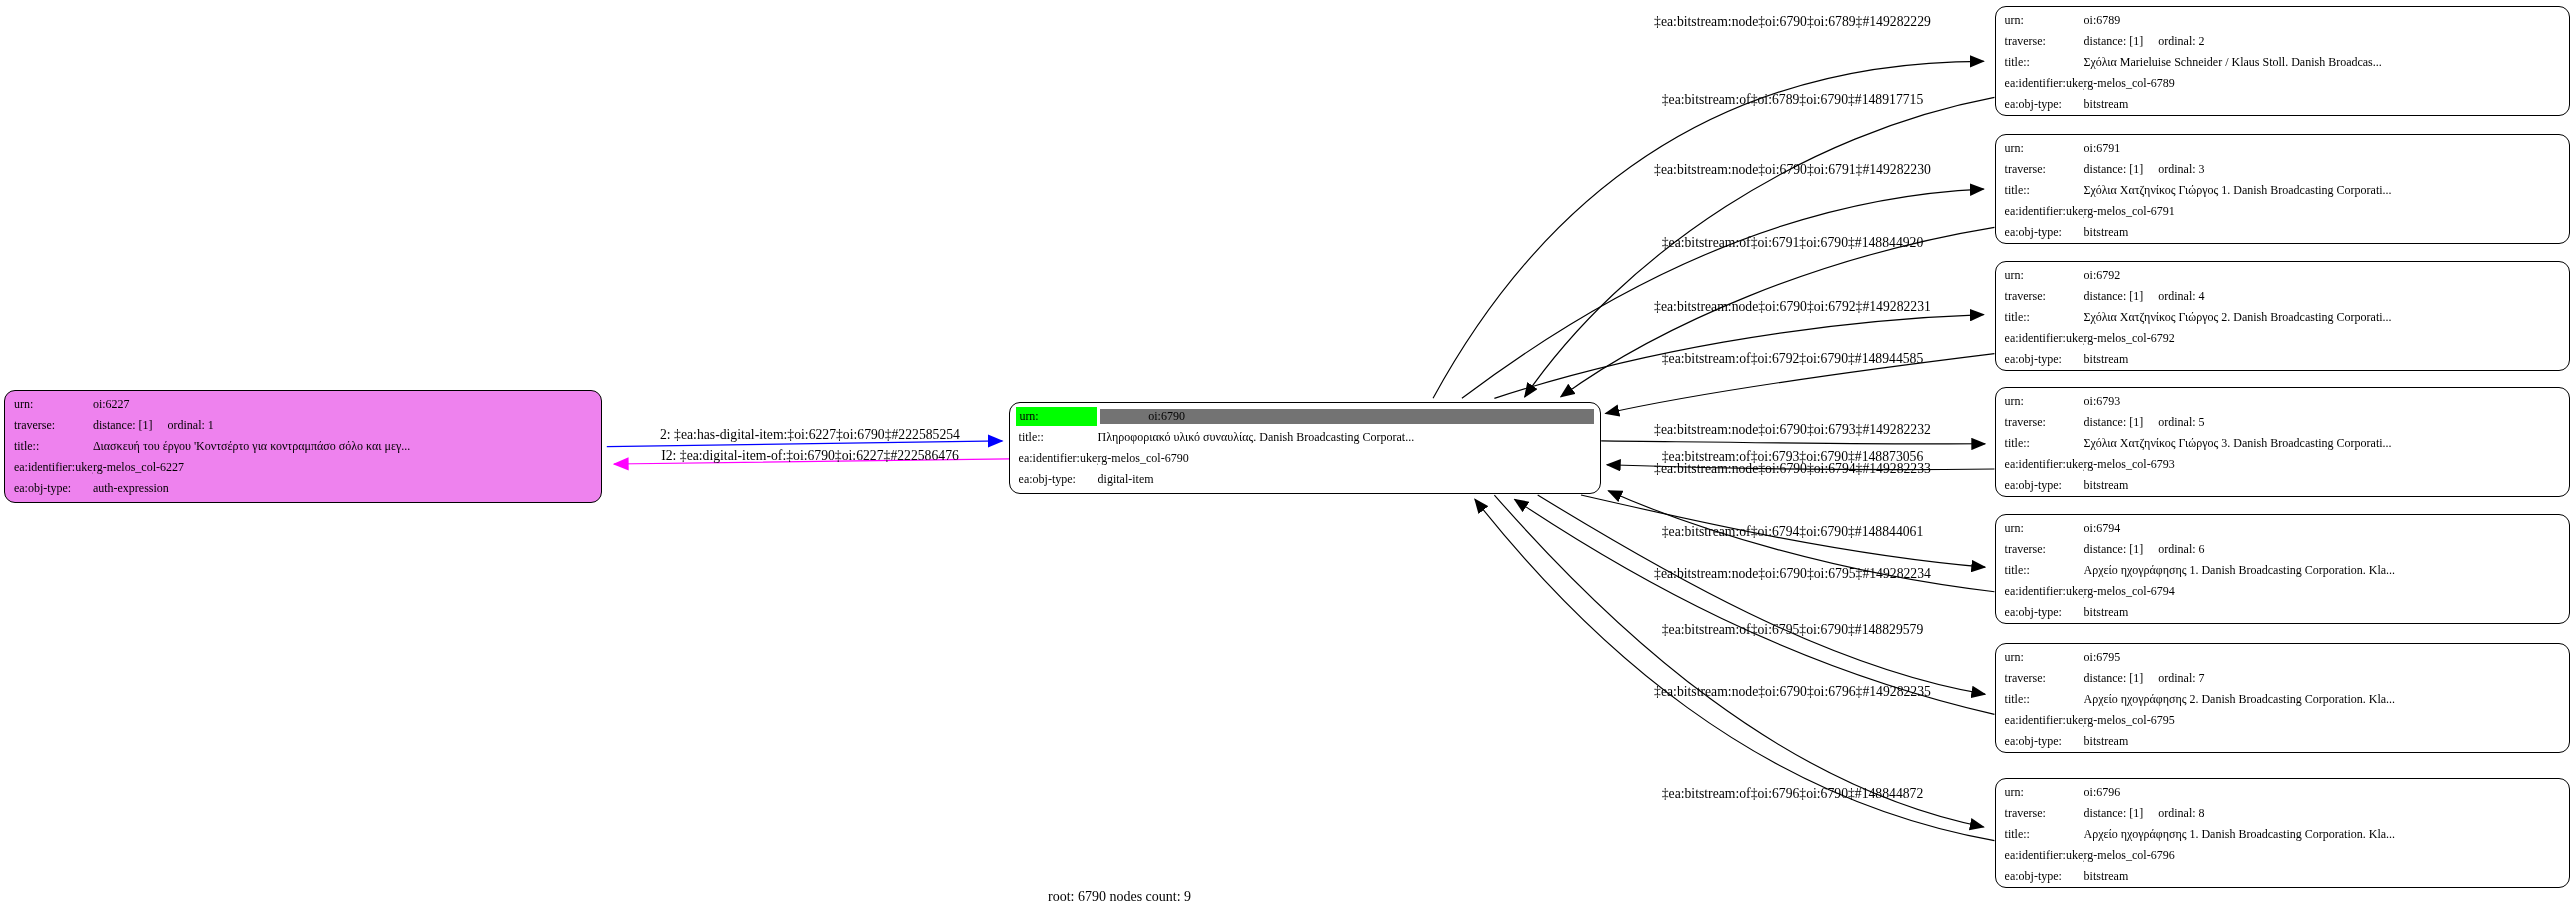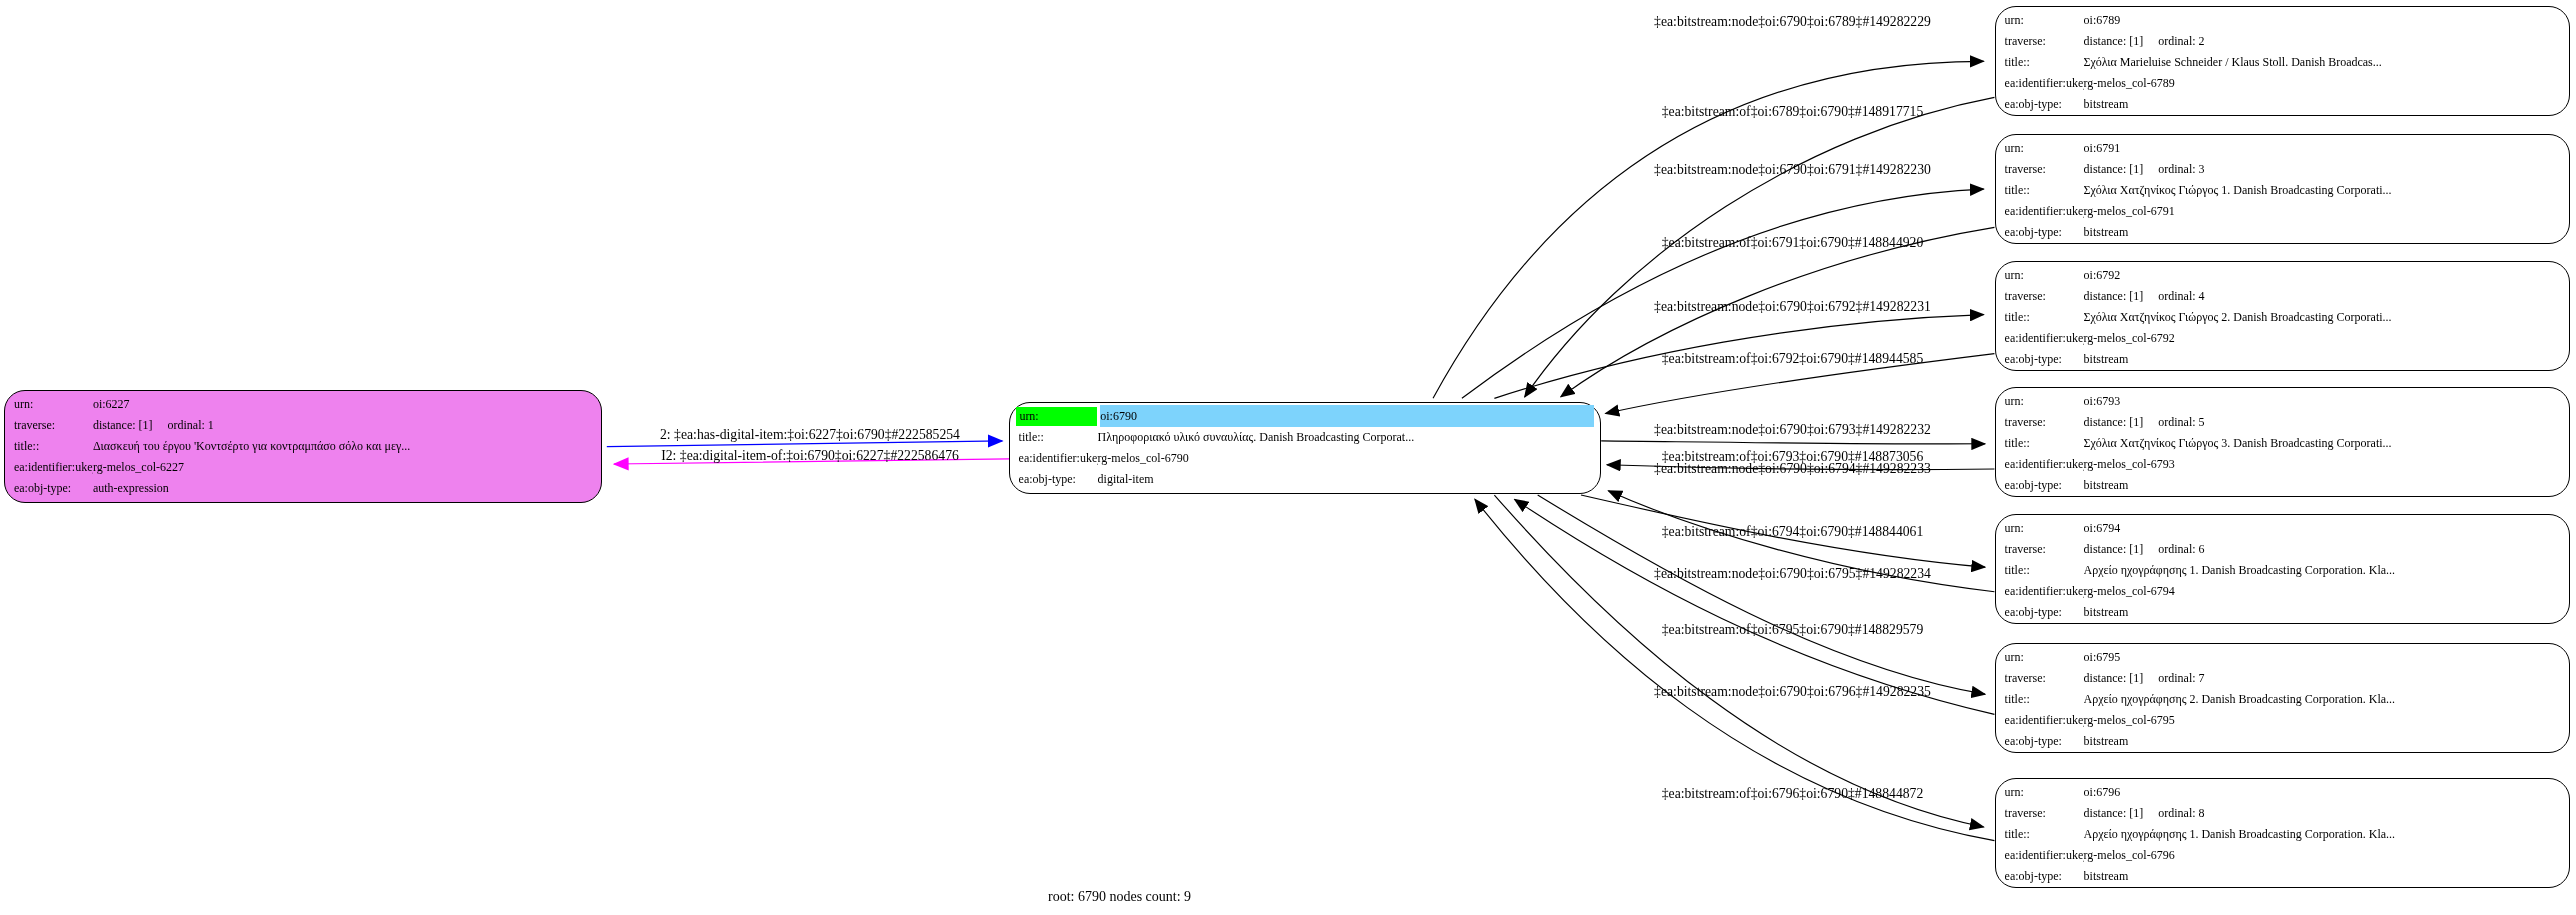--- a/index.html
+++ b/index.html
@@ -1,28 +1,28 @@
 <!DOCTYPE html>
 <html style="font-size:11.6px"><head>
 <meta charset="utf-8">
 <style>
   html,body{margin:0;padding:0;background:#ffffff;}
   #canvas{position:relative;width:2576px;height:915px;background:#ffffff;
           font-family:"Liberation Serif","DejaVu Serif",serif;color:#000;overflow:hidden;}
   svg.edges{position:absolute;left:0;top:0;pointer-events:none;}
-  .node{position:absolute;border:1.2px solid #000;border-radius:21px;background:#fff;
+  .node{position:absolute;border:1.2px solid #000;border-radius:11px;background:#fff;
         box-sizing:border-box;padding:2.9px 0;}
   .node.violet{background:#EE82EE;}
   .row{display:flex;align-items:center;height:21px;margin:0 3.6px;padding:0 5px;}
   .k{flex:0 0 79px;white-space:pre;font-size:12px;overflow:hidden;}
   .v{flex:1;white-space:pre;font-size:12px;overflow:hidden;}
   .row.hl{padding:0 2.2px;}
   .row.hl .k{background:#00FF00;height:19px;display:flex;align-items:center;
              padding-left:3.6px;flex-basis:78px;margin-right:2.9px;}
-  .row.hl .v{background:#7dd3fc;height:22px;display:flex;align-items:center;}
+  .row.hl .v{background:#737373;height:15px;display:flex;align-items:center;padding-left:48px;}
   .edge-label{position:absolute;font-size:13.7px;text-align:center;white-space:nowrap;}
   .caption{position:absolute;font-size:14px;white-space:nowrap;}
 </style>
 </head>
 <body>
 
 <div id="canvas">
 
   <svg class="edges" width="2576" height="915" viewBox="0 0 3568 1268">
     <defs>
@@ -262,21 +262,21 @@
     <div class="row">
         <span class="k">ea:obj-type:</span>
         <span class="v">bitstream</span>
       </div>
   </div>
 
   <div class="edge-label" style="left:615px;top:427px;width:390px;">2: ‡ea:has-digital-item:‡oi:6227‡oi:6790‡#222585254</div>
   <div class="edge-label" style="left:615px;top:448px;width:390px;">I2: ‡ea:digital-item-of:‡oi:6790‡oi:6227‡#222586476</div>
 
   <div class="edge-label" style="left:1585px;top:14.4px;width:415px;">‡ea:bitstream:node‡oi:6790‡oi:6789‡#149282229</div>
-  <div class="edge-label" style="left:1585px;top:92px;width:415px;margin-top:12px;">‡ea:bitstream:of‡oi:6789‡oi:6790‡#148917715</div>
+  <div class="edge-label" style="left:1585px;top:92px;width:415px;">‡ea:bitstream:of‡oi:6789‡oi:6790‡#148917715</div>
   <div class="edge-label" style="left:1585px;top:162px;width:415px;">‡ea:bitstream:node‡oi:6790‡oi:6791‡#149282230</div>
   <div class="edge-label" style="left:1585px;top:235px;width:415px;">‡ea:bitstream:of‡oi:6791‡oi:6790‡#148844920</div>
   <div class="edge-label" style="left:1585px;top:299px;width:415px;">‡ea:bitstream:node‡oi:6790‡oi:6792‡#149282231</div>
   <div class="edge-label" style="left:1585px;top:351px;width:415px;">‡ea:bitstream:of‡oi:6792‡oi:6790‡#148944585</div>
   <div class="edge-label" style="left:1585px;top:422px;width:415px;">‡ea:bitstream:node‡oi:6790‡oi:6793‡#149282232</div>
   <div class="edge-label" style="left:1585px;top:440px;width:415px;margin-top:9px;">‡ea:bitstream:of‡oi:6793‡oi:6790‡#148873056</div>
   <div class="edge-label" style="left:1585px;top:461px;width:415px;">‡ea:bitstream:node‡oi:6790‡oi:6794‡#149282233</div>
   <div class="edge-label" style="left:1585px;top:524px;width:415px;">‡ea:bitstream:of‡oi:6794‡oi:6790‡#148844061</div>
   <div class="edge-label" style="left:1585px;top:566px;width:415px;">‡ea:bitstream:node‡oi:6790‡oi:6795‡#149282234</div>
   <div class="edge-label" style="left:1585px;top:622px;width:415px;">‡ea:bitstream:of‡oi:6795‡oi:6790‡#148829579</div>

